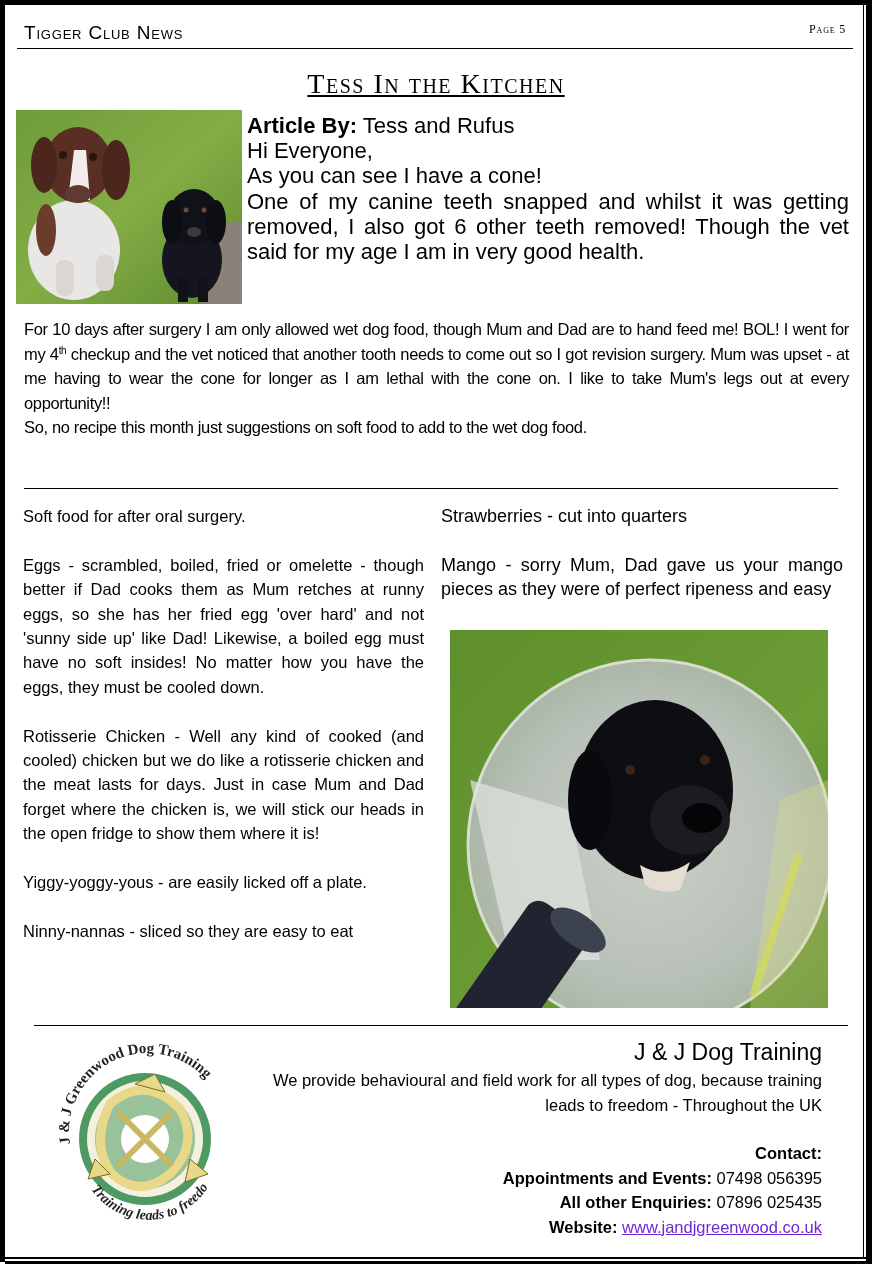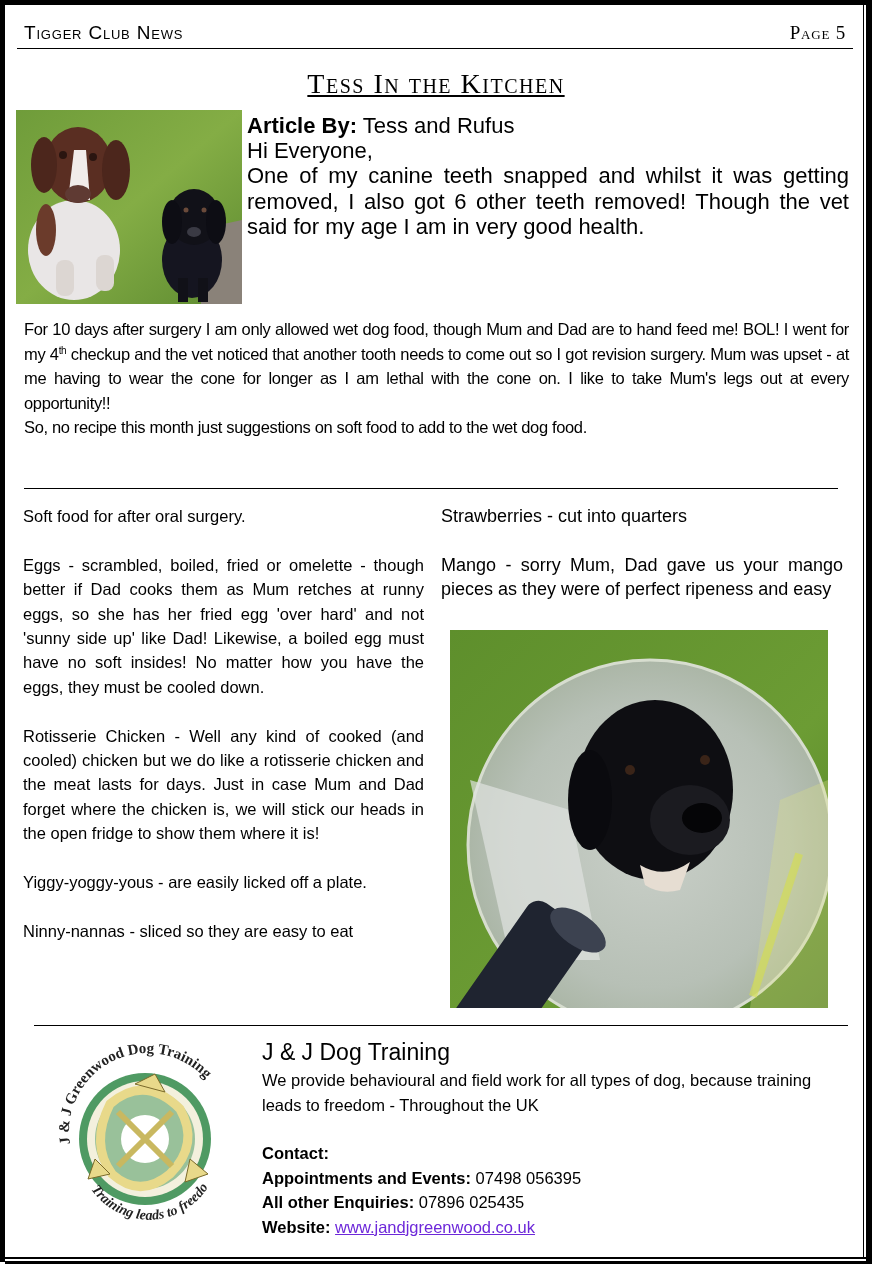--- a/index.html
+++ b/index.html
@@ -8,21 +8,21 @@
   .frame-top { position:absolute; left:0; top:0; width:872px; height:5px; background:#000; }
   .frame-left { position:absolute; left:0; top:0; width:5px; height:1262px; background:#000; }
   .frame-right { position:absolute; right:0; top:0; width:6px; height:1264px; background:#000; }
   .frame-right-inner { position:absolute; right:8px; top:5px; width:1px; height:1254px; background:#000; }
   .frame-bottom1 { position:absolute; left:5px; top:1257px; width:861px; height:2px; background:#000; }
   .frame-bottom2 { position:absolute; left:5px; top:1261px; width:867px; height:3px; background:#000; }
 
   .hdr-left { position:absolute; left:24px; top:22px; font-family:Liberation Sans, sans-serif;
               font-variant:small-caps; font-size:19px; letter-spacing:0.8px; }
   .hdr-right { position:absolute; right:26px; top:22px; font-family:"Liberation Serif","DejaVu Serif",serif;
-               font-variant:small-caps; font-size:19px; letter-spacing:0.8px; }
+               font-variant:small-caps; font-size:12px; letter-spacing:0.8px; }
   .hdr-rule { position:absolute; left:17px; top:48px; width:836px; height:1px; background:#000; }
 
   .title { position:absolute; left:0; width:872px; top:68px; text-align:center;
            font-family:"Liberation Serif","DejaVu Serif",serif; font-variant:small-caps;
            font-size:28px; letter-spacing:1.5px; font-weight:normal; }
 
   .photo1 { position:absolute; left:16px; top:110px; width:226px; height:194px; overflow:hidden; }
   .photo2 { position:absolute; left:450px; top:630px; width:378px; height:378px; overflow:hidden; }
 
   .intro { position:absolute; left:247px; top:113px; width:602px; font-size:22px; line-height:25.2px; }
@@ -38,21 +38,21 @@
 
   .col-left { position:absolute; left:23px; top:504px; width:401px; font-size:16.5px; line-height:24.4px; }
   .col-right { position:absolute; left:441px; top:504px; width:402px; font-size:18px; line-height:24.4px; }
   .col-left p, .col-right p { margin:0 0 24.4px 0; text-align:justify; }
   .col-left p.nojust, .col-right p.nojust { text-align:left; }
 
   .foot-rule { position:absolute; left:34px; top:1025px; width:814px; height:1px; background:#000; }
 
   .logo { position:absolute; left:40px; top:1034px; width:210px; height:200px; }
 
-  .ad { position:absolute; left:262px; top:1036px; width:560px; text-align:left; font-size:16.5px; line-height:24.6px; }
+  .ad { position:absolute; left:262px; top:1036px; width:560px; text-align:right; font-size:16.5px; line-height:24.6px; }
   .ad .ad-title { font-size:23px; line-height:32px; }
   .ad p { margin:0; }
   .ad b { font-weight:bold; }
   .ad a { color:#6d28d9; text-decoration:underline; }
   .ad .gap { height:24px; }
 </style>
 </head>
 <body>
 
 <div class="frame-top"></div>
@@ -101,20 +101,21 @@
     <rect x="162" y="168" width="10" height="24" fill="#111118"></rect>
     <rect x="182" y="168" width="10" height="24" fill="#111118"></rect>
     <circle cx="170" cy="100" r="2.5" fill="#6a4a3a"></circle>
     <circle cx="188" cy="100" r="2.5" fill="#6a4a3a"></circle>
   </svg>
 </div>
 
 <div class="intro">
   <p><b>Article By:</b><span> Tess and Rufus</span></p>
   <p>Hi Everyone,</p>
+  <p>As you can see I have a cone!</p>
   <p class="justify">One of my canine teeth snapped and whilst it was getting removed, I also got 6 other teeth removed!  Though the vet said for my age I am in very good health.</p>
 </div>
 
 <div class="body-para">
   <p class="justify"><span>For 10 days after surgery I am only allowed wet dog food, though Mum and Dad are to hand feed me!   BOL!  I went for my 4</span><sup>th</sup><span> checkup and the vet noticed that another tooth needs to come out so I got revision surgery.  Mum was upset - at me having to wear the cone for longer as I am lethal with the cone on.  I like to take Mum's legs out at every opportunity!!</span></p>
   <p>So, no recipe this month just suggestions on soft food to add to the wet dog food.</p>
 </div>
 
 <div class="mid-rule"></div>
 

